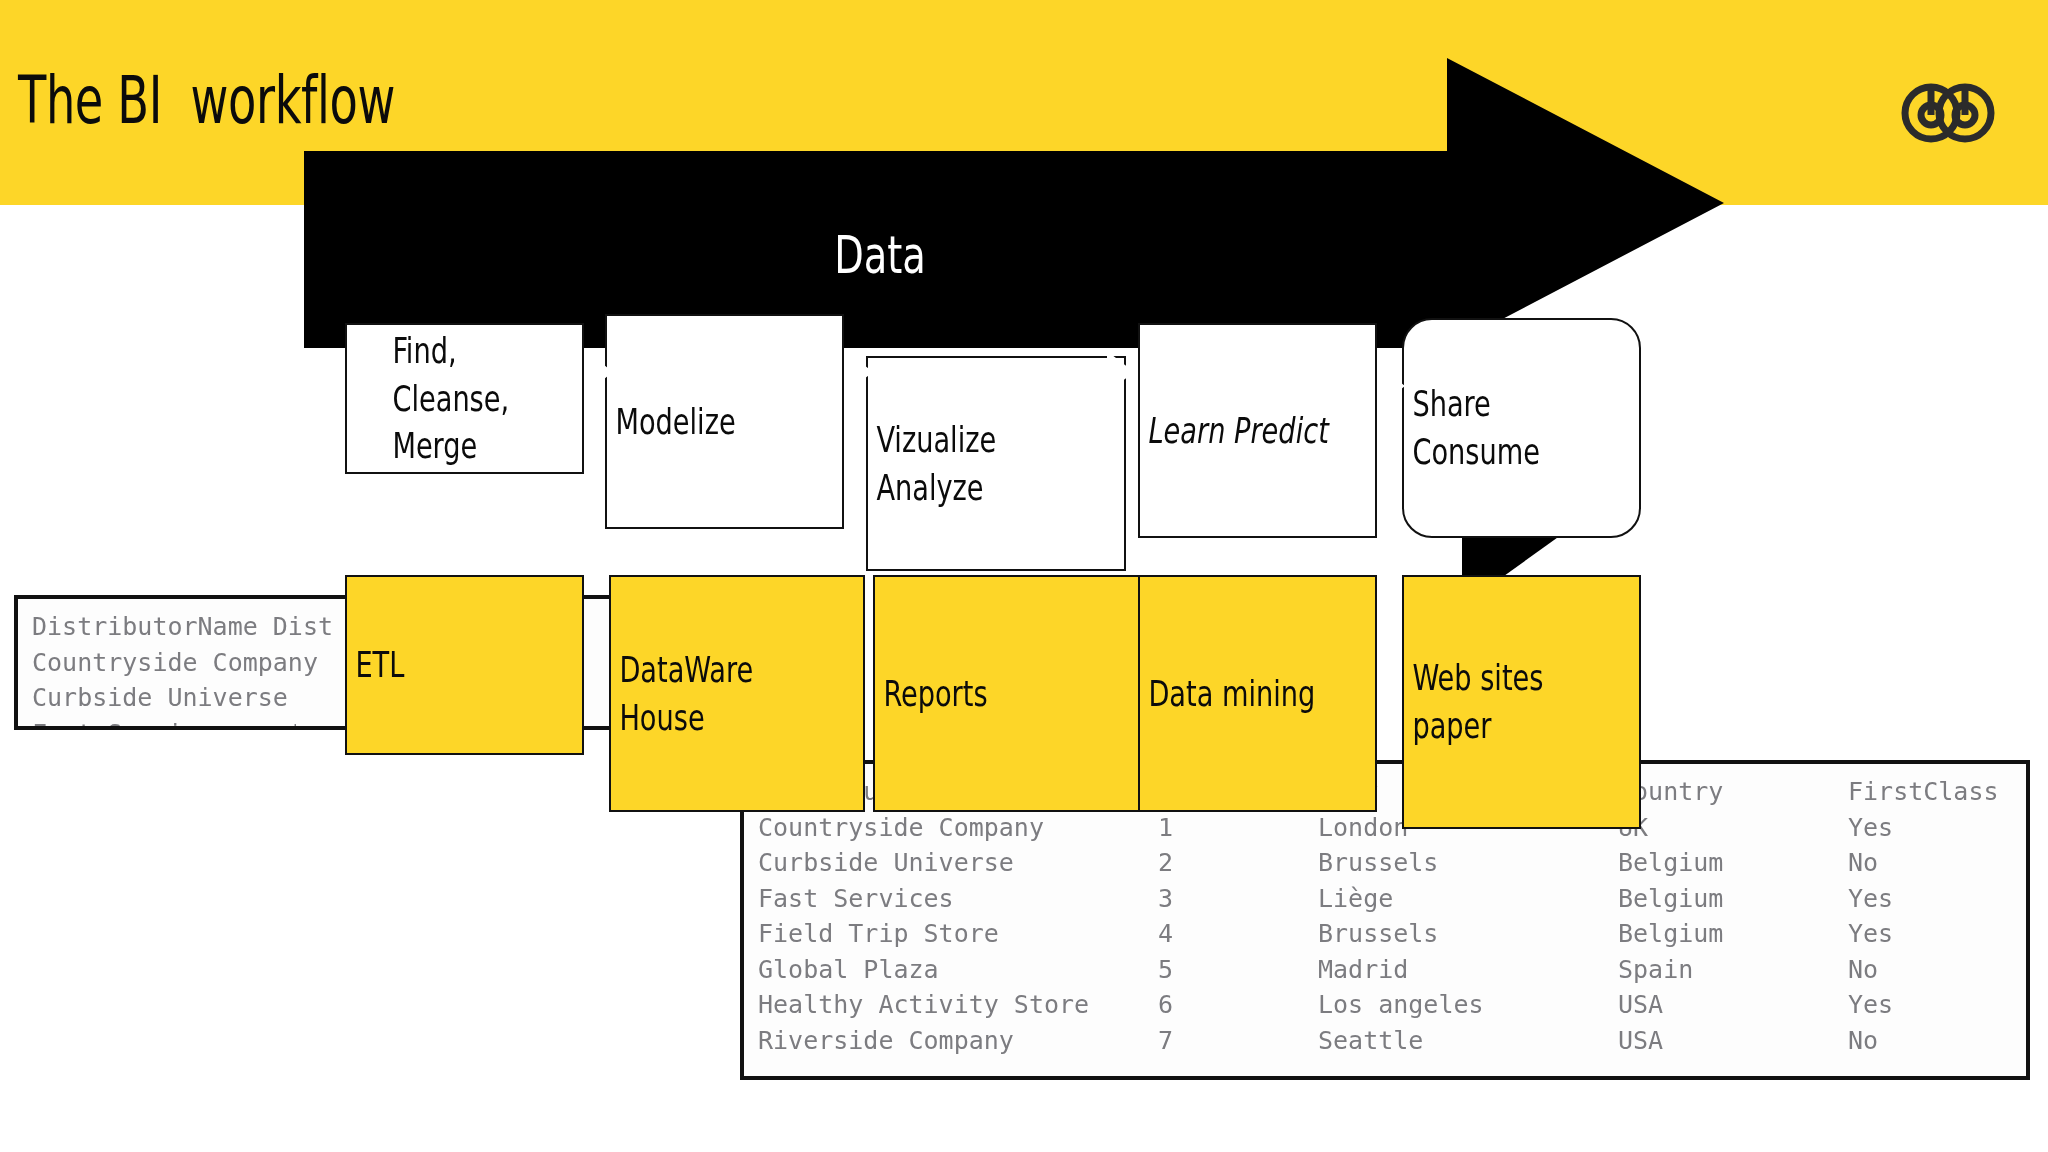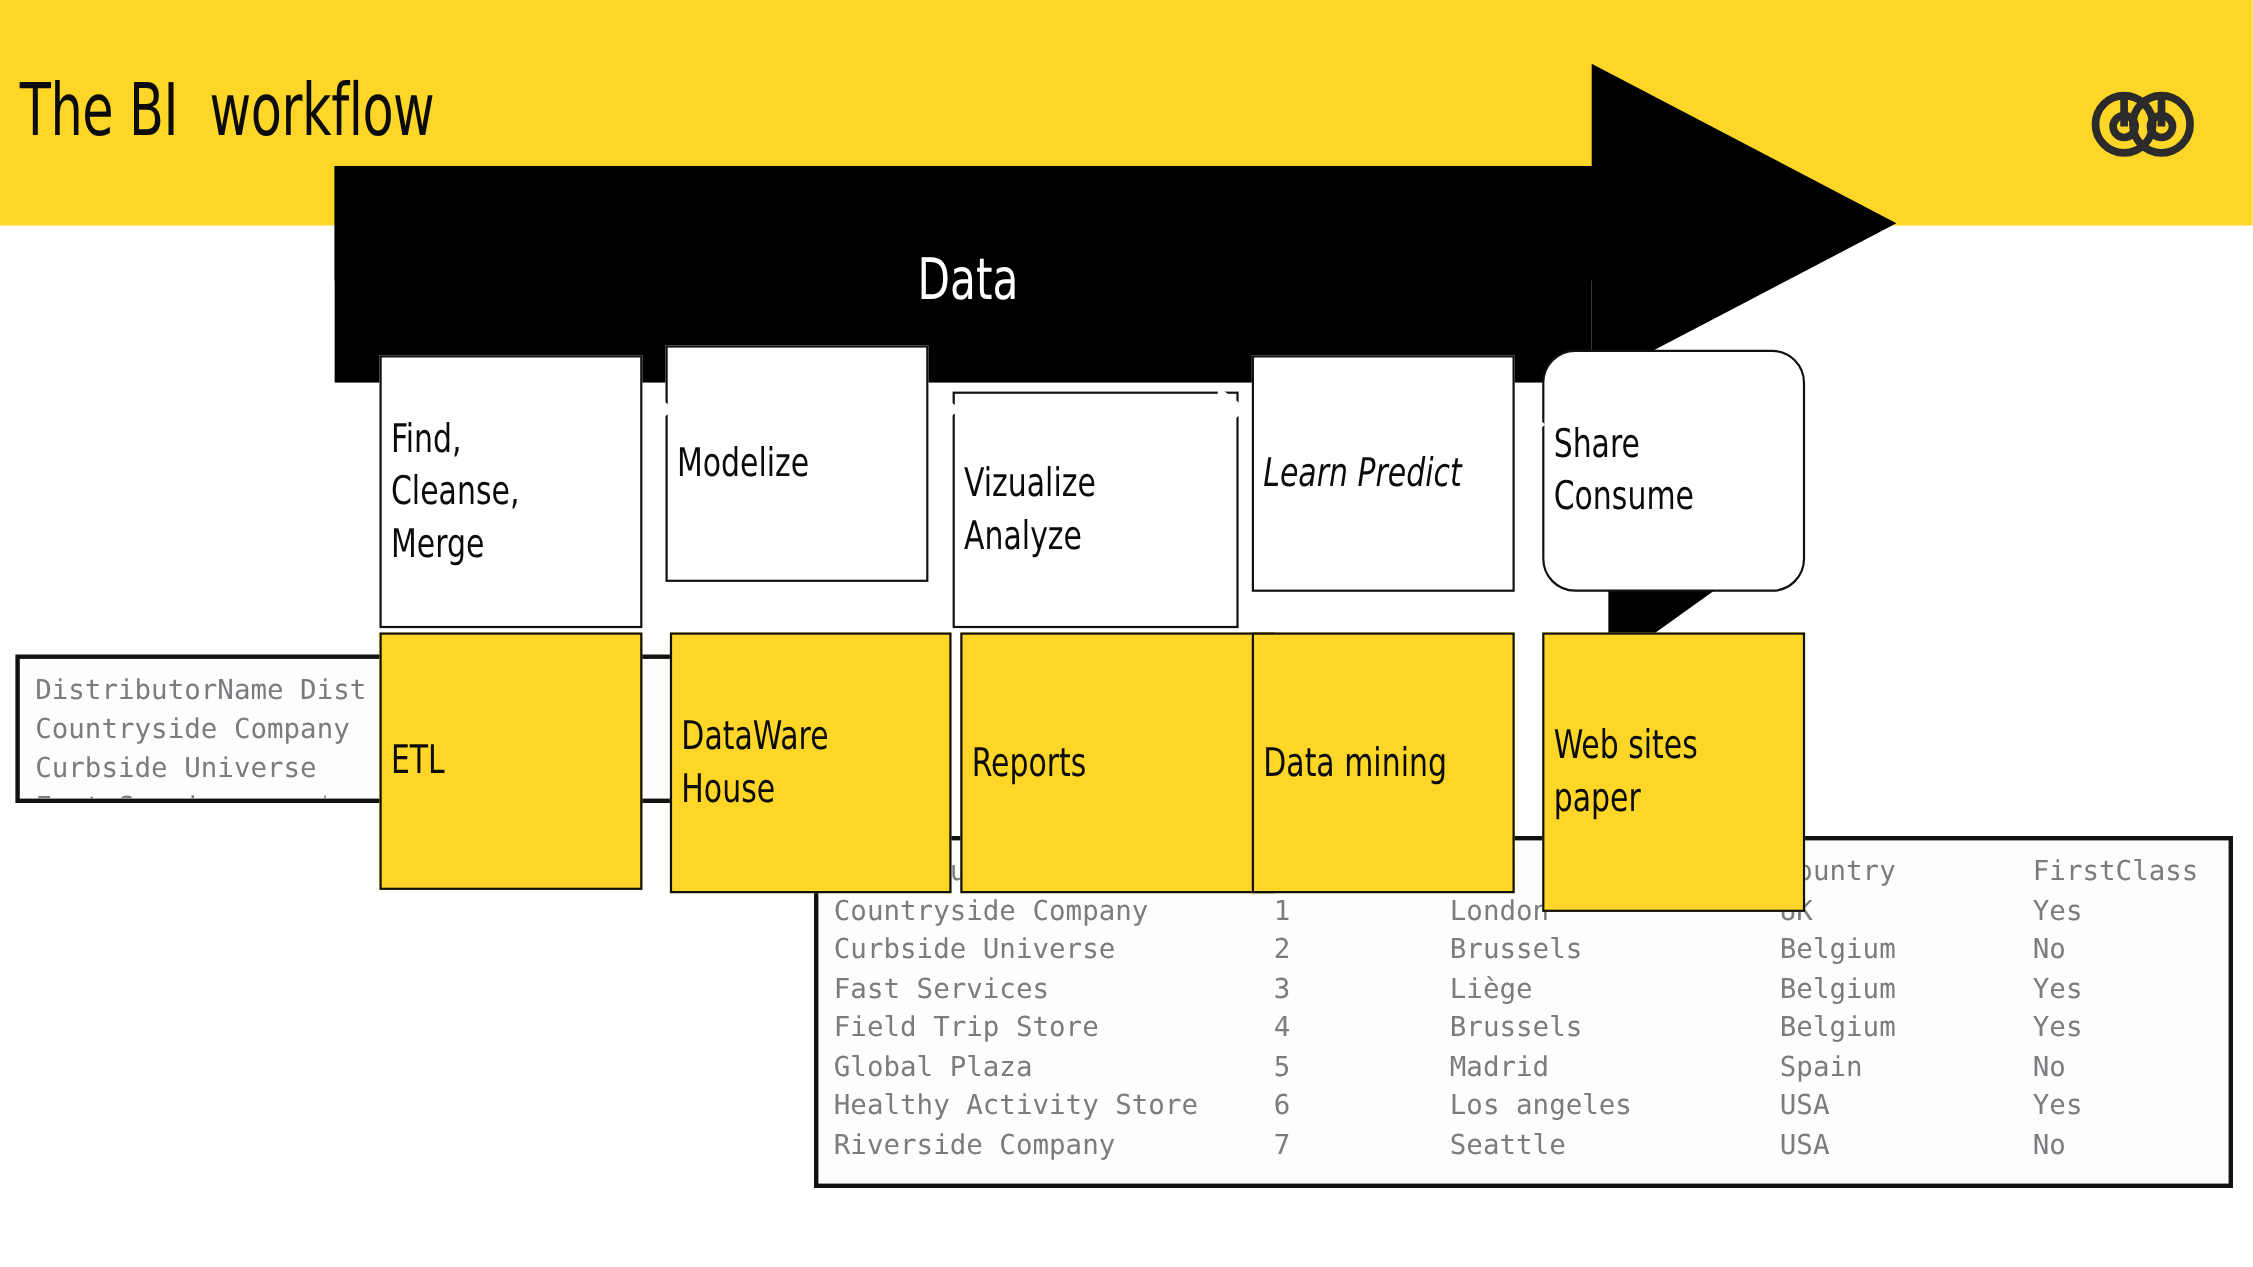--- a/index.html
+++ b/index.html
@@ -178,21 +178,21 @@
   <svg class="big-arrow" viewBox="0 0 1420 290" preserveAspectRatio="none">
     <polygon points="0,93 1143,93 1143,0 1420,145 1143,290 1143,197 0,197" fill="#000000"></polygon>
     <polygon points="0,93 1143,93 1143,290 0,290" fill="#000000"></polygon>
   </svg>
   <div class="arrow-label">Data</div>
 
   <svg class="arrow-tail" viewBox="0 0 120 86" preserveAspectRatio="none">
     <polygon points="0,0 120,0 0,86" fill="#000000"></polygon>
   </svg>
 
-  <div class="stage" id="stage-0" style="left:345px; top:323px; width:239px; height:248px;">
+  <div class="stage" id="stage-0" style="left:345px; top:323px; width:239px; height:151px;padding-left:37px;">
     <span class="stage-text">Find, Cleanse,
 Merge</span>
   </div>
   <div class="connector" style="left:586px; top:351px;"></div>
 
   <div class="stage" id="stage-1" style="left:605px; top:314px; width:239px; height:215px;">
     <span class="stage-text">Modelize</span>
   </div>
   <div class="connector" style="left:846px; top:351px;"></div>
 
@@ -204,21 +204,21 @@
 
   <div class="stage" id="stage-3" style="left:1138px; top:323px; width:239px; height:215px;font-style:italic;">
     <span class="stage-text">Learn Predict</span>
   </div>
   <div class="connector" style="left:1378px; top:365px;"></div>
 
   <div class="stage" id="stage-4" style="left:1402px; top:318px; width:239px; height:220px;border-radius:30px;">
     <span class="stage-text">Share Consume</span>
   </div>
 
-  <div class="tool" id="tool-0" style="left:345px; top:575px; width:239px; height:234px;align-items:center;">
+  <div class="tool" id="tool-0" style="left:345px; top:575px; width:239px; height:180px;align-items:center;">
     <span class="tool-text">ETL</span>
   </div>
 
   <div class="tool" id="tool-1" style="left:597px; top:575px; width:256px; height:237px;margin-left:12px;">
     <span class="tool-text">DataWare
 House</span>
   </div>
 
   <div class="tool" id="tool-2" style="left:873px; top:575px; width:286px; height:237px;">
     <span class="tool-text">Reports</span>

